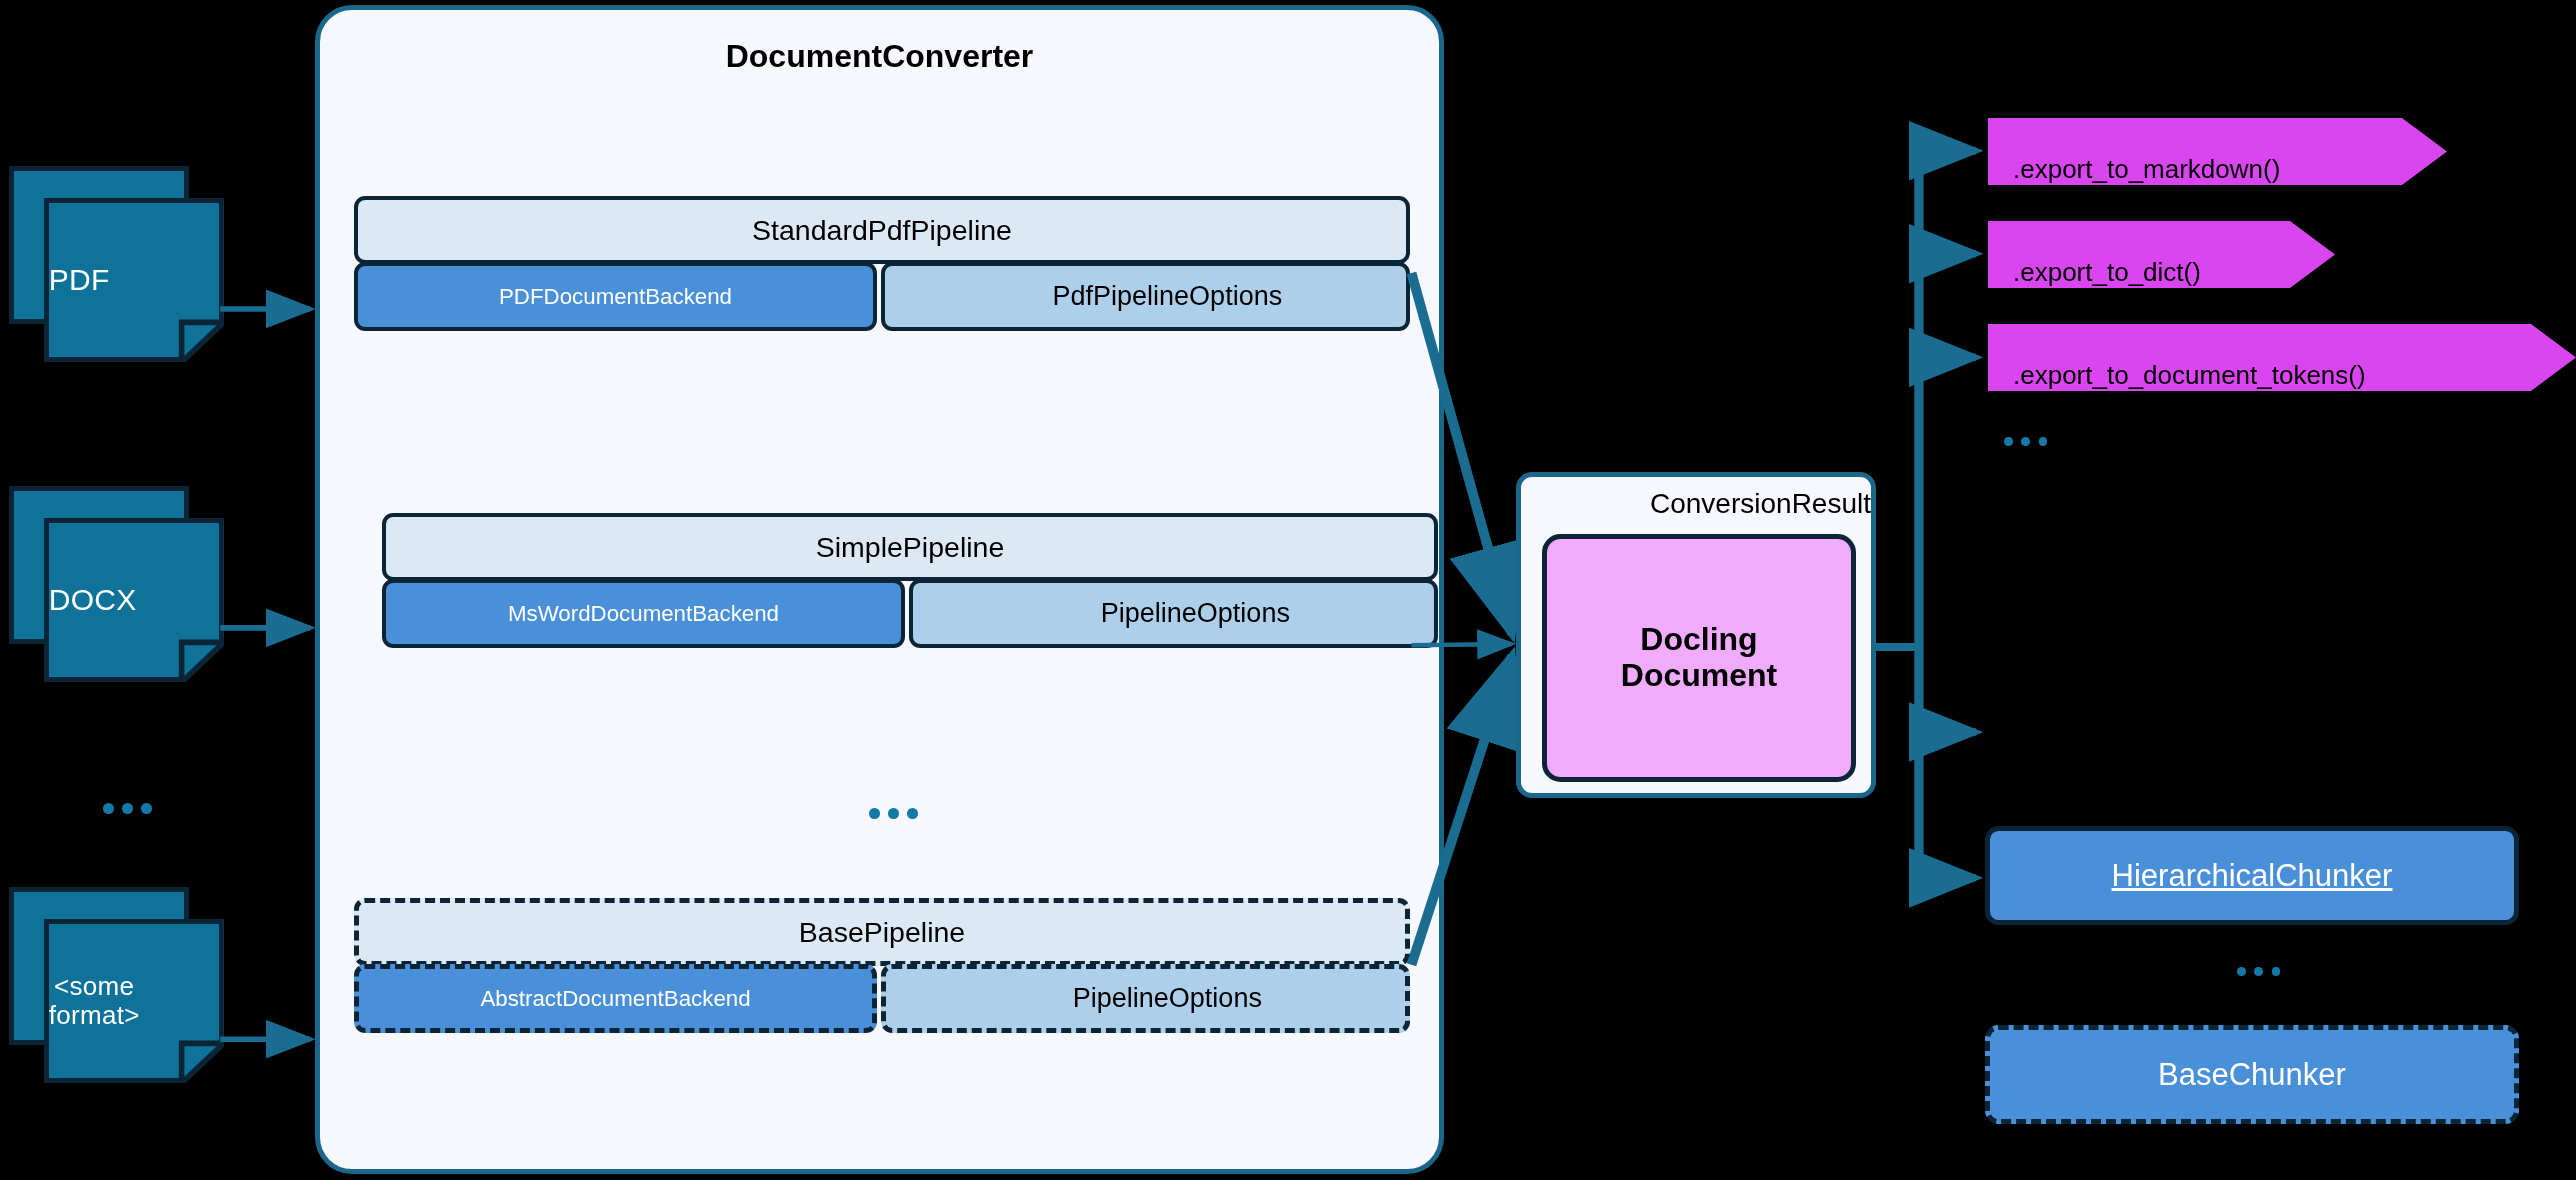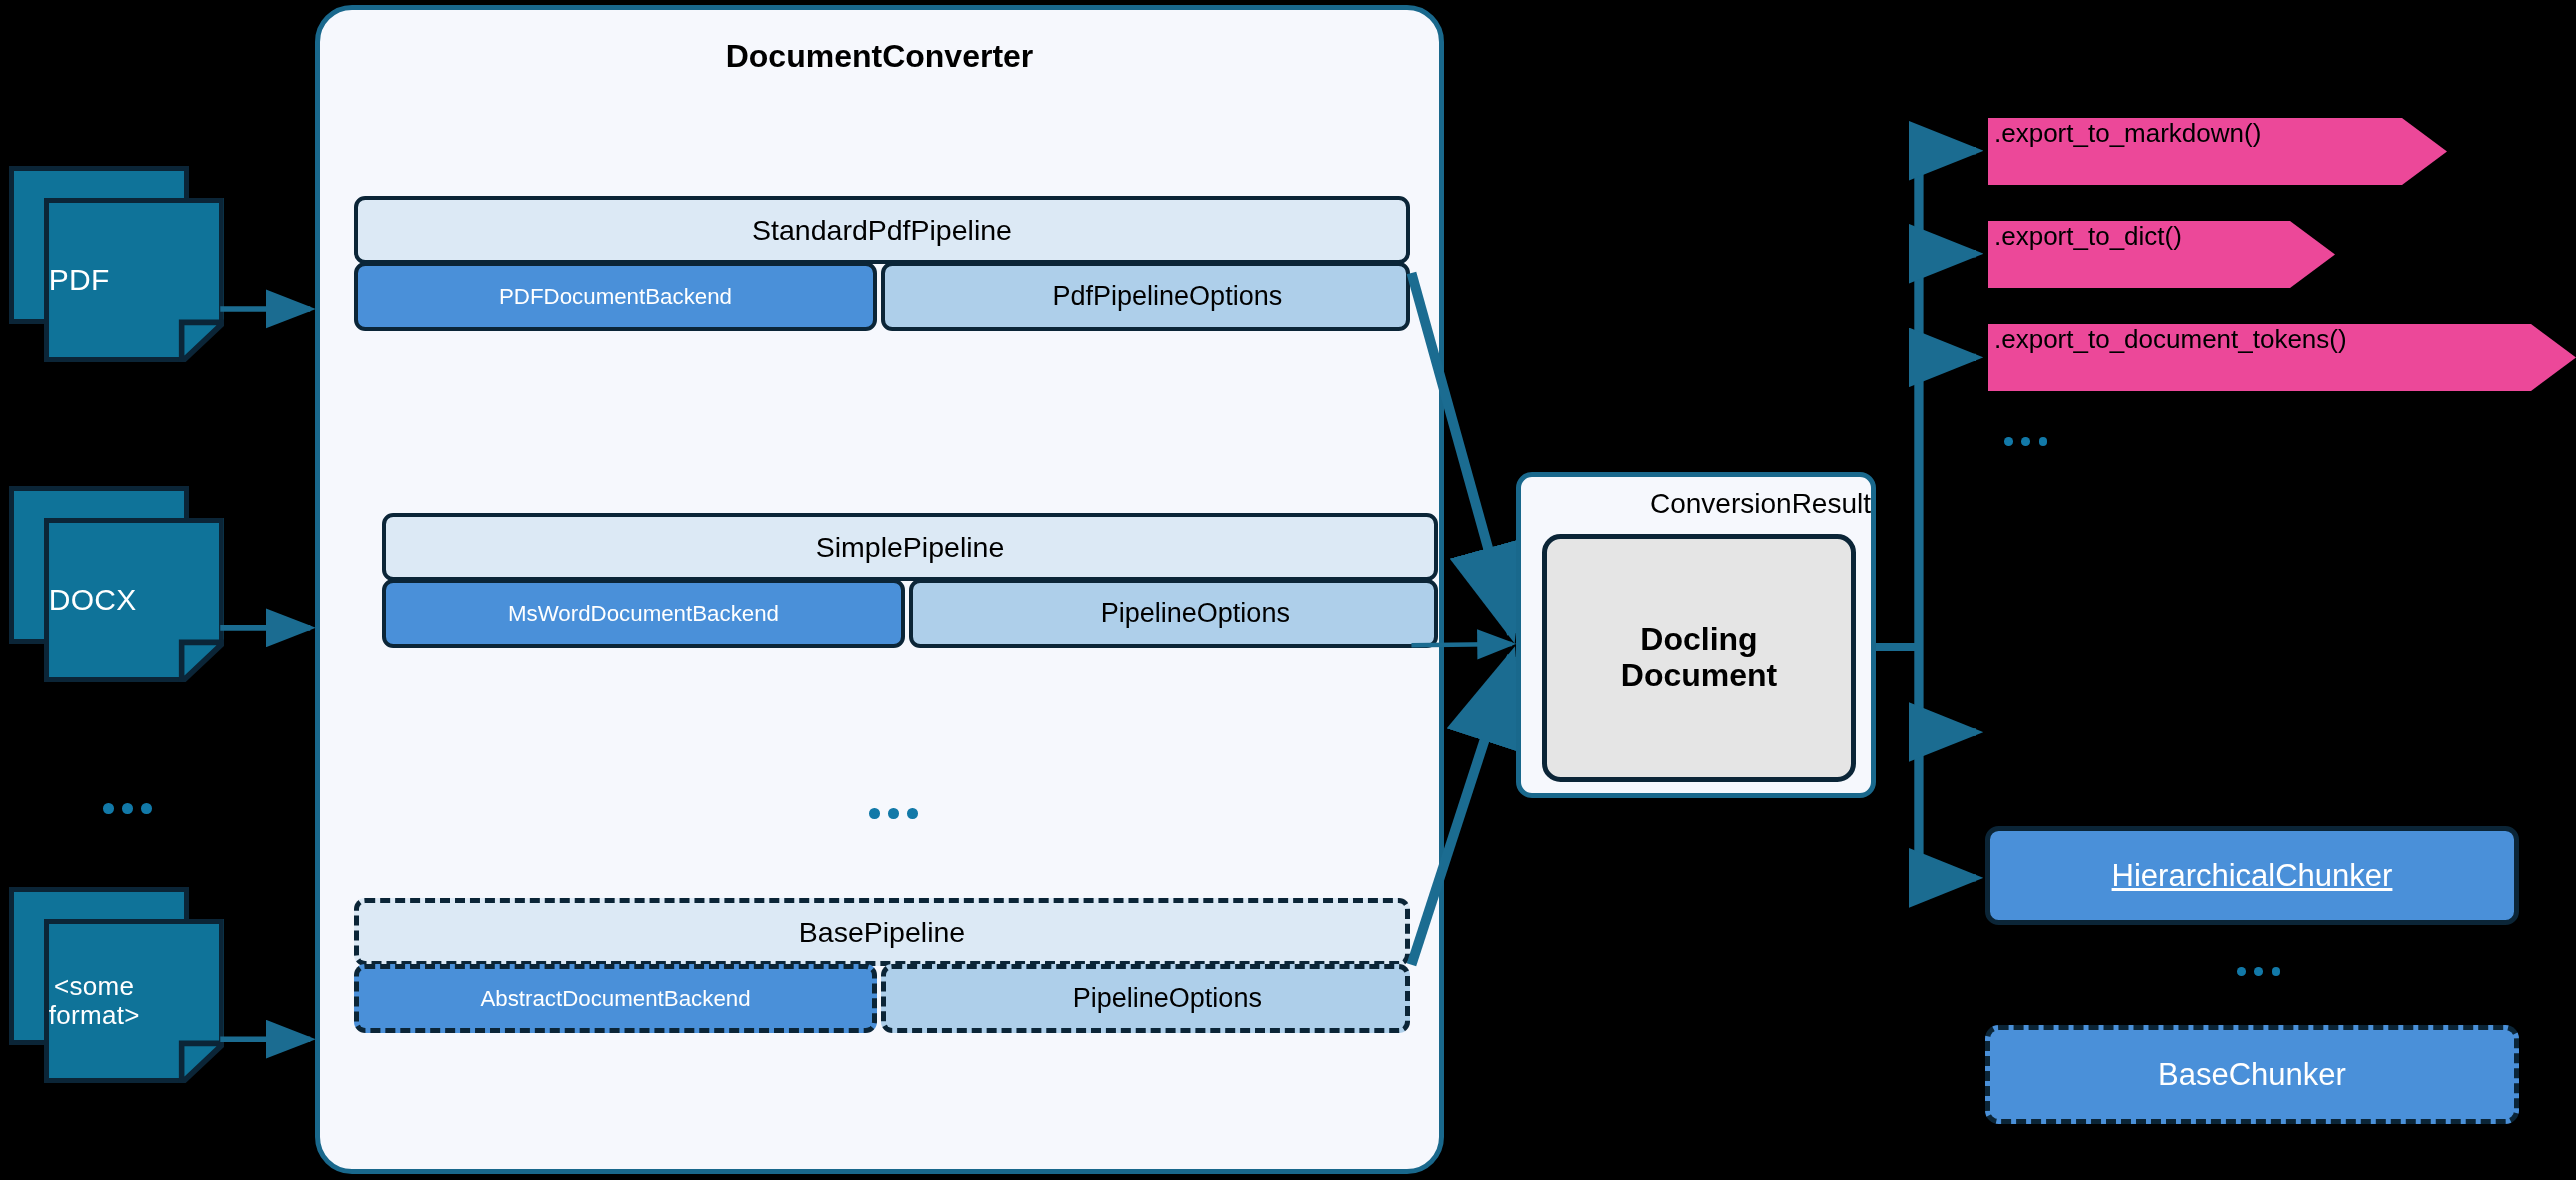--- a/index.html
+++ b/index.html
@@ -186,43 +186,43 @@
     width: 100%;
     text-align: right;
     font-size: 28px;
     color: #000000;
   }
   #docling-doc {
     position: absolute;
     left: 21px; top: 57px;
     width: 314px;
     height: 248px;
-    background: #e5e5e5;
+    background: #f0abfc;
     border: 5px solid #0b2537;
     border-radius: 18.6px;
     box-sizing: border-box;
     display: flex;
     align-items: center;
     justify-content: center;
     text-align: center;
     font-size: 32px;
     font-weight: bold;
     line-height: 1.12;
     color: #000000;
     white-space: pre-line;
   }
 
   
   .export-chip {
     position: absolute;
     height: 67px;
-    background: #ec4899;
-    display: flex;
-    align-items: flex-start;
-    padding-left: 6px;
+    background: #d946ef;
+    display: flex;
+    align-items: flex-end;
+    padding-left: 25px;
     box-sizing: border-box;
     font-size: 26px;
     color: #000000;
     z-index: 4;
   }
 
   
   .chunker {
     position: absolute;
     left: 1985px;

